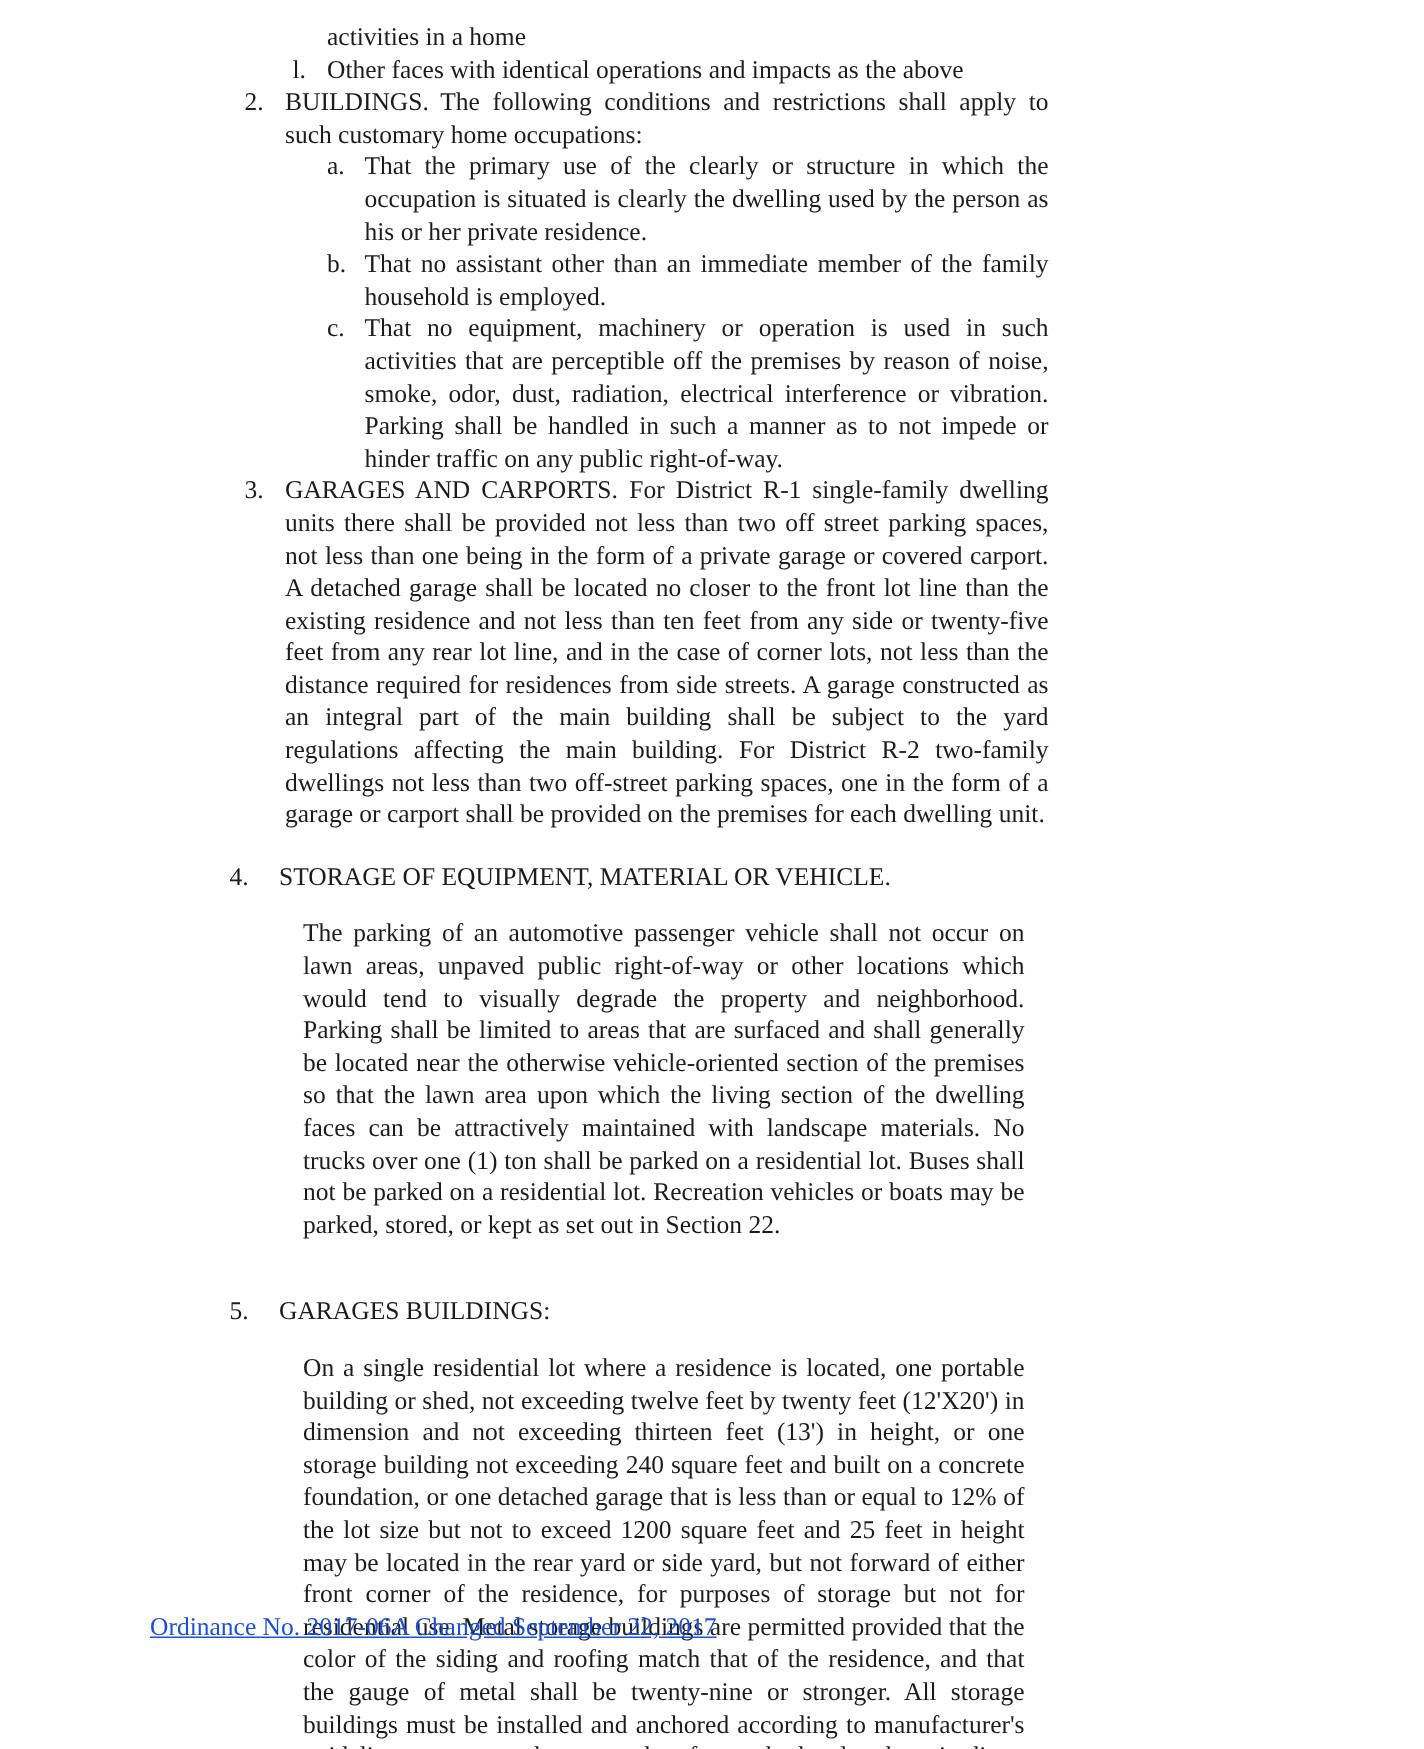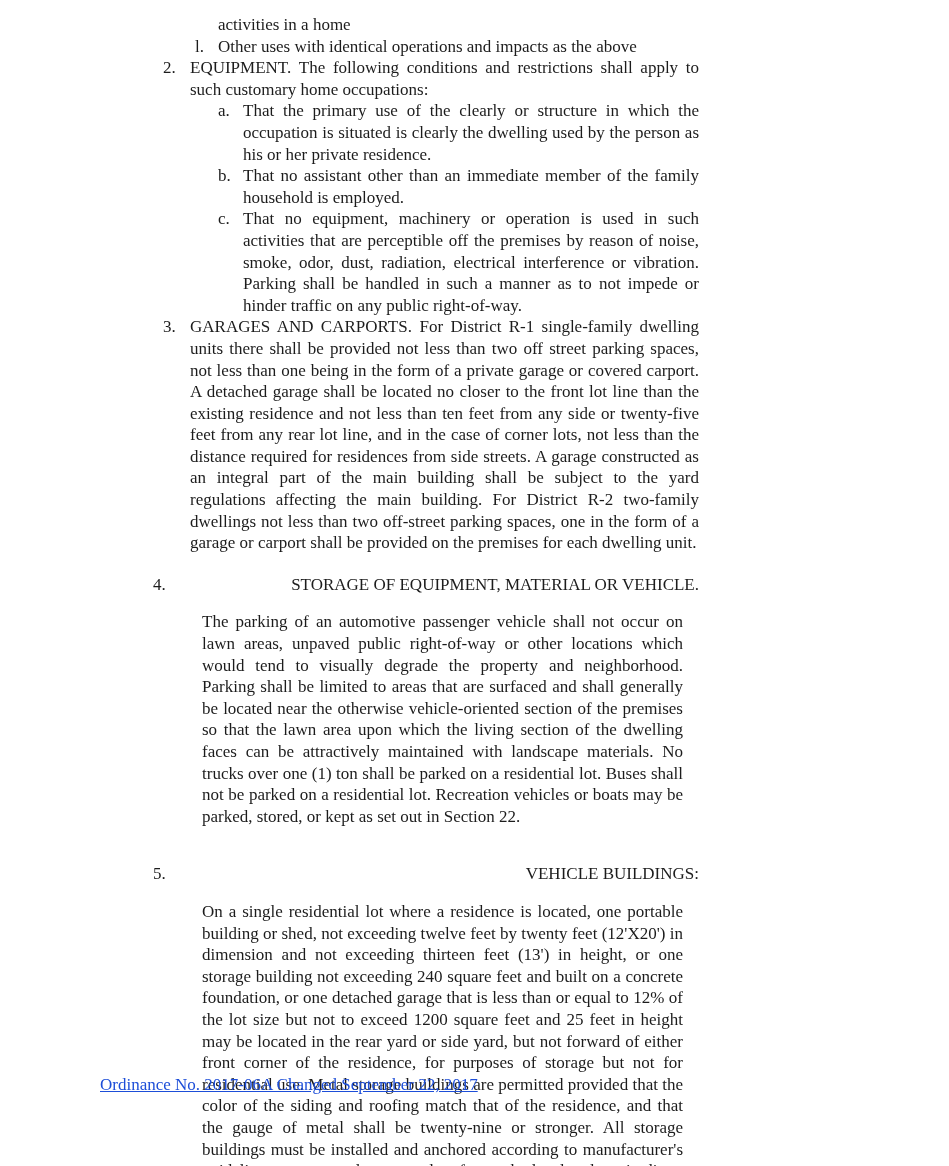--- a/index.html
+++ b/index.html
@@ -43,21 +43,21 @@
   .num-b .marker { flex-basis: 33px; }
 
   .sub { margin-left: 218px; margin-right: 113px; }
   .sub .marker { flex-basis: 25px; }
 
   .just {
     text-align: justify;
     text-align-last: left;
   }
   .inline-heading { margin-right: 0.45em; }
-  .block-heading { text-align: right; }
+  .block-heading { text-align: left; }
   p { margin: 16px; }
   .gap-top { margin-top: 20px; }
 
   .footer {
     position: absolute;
     left: 100px;
     top: 1074px;
     font-size: 17px;
     line-height: 22.4px;
     color: #1d4ed8;
@@ -74,27 +74,27 @@
 </head>
 <body>
 
 <div class="page">
   <div class="content">
 
     <div class="cont-line">activities in a home</div>
 
     <div class="li li-l">
       <span class="marker">l.</span>
-      <div class="text">Other uses with identical operations and impacts as the above</div>
+      <div class="text">Other faces with identical operations and impacts as the above</div>
     </div>
 
     <div class="li num-a">
       <span class="marker">2.</span>
       <div class="text just">
-        <span class="inline-heading">EQUIPMENT.</span><span>The following conditions and restrictions shall apply to such customary home occupations:</span>
+        <span class="inline-heading">BUILDINGS.</span><span>The following conditions and restrictions shall apply to such customary home occupations:</span>
       </div>
     </div>
 
     <div class="li sub">
       <span class="marker">a.</span>
       <div class="text just">That the primary use of the clearly or structure in which the occupation is situated is clearly the dwelling used by the person as his or her private residence.</div>
     </div>
 
     <div class="li sub">
       <span class="marker">b.</span>
@@ -117,21 +117,21 @@
       <span class="marker">4.</span>
       <div class="text">
         <div class="block-heading">STORAGE OF EQUIPMENT, MATERIAL OR VEHICLE.</div>
         <p class="just">The parking of an automotive passenger vehicle shall not occur on lawn areas, unpaved public right-of-way or other locations which would tend to visually degrade the property and neighborhood.  Parking shall be limited to areas that are surfaced and shall generally be located near the otherwise vehicle-oriented section of the premises so that the lawn area upon which the living section of the dwelling faces can be attractively maintained with landscape materials. No trucks over one (1) ton shall be parked on a residential lot.  Buses shall not be parked on a residential lot. Recreation vehicles or boats may be parked, stored, or kept as set out in Section 22.</p>
       </div>
     </div>
 
     <div class="li num-b gap-top">
       <span class="marker">5.</span>
       <div class="text">
-        <div class="block-heading">VEHICLE BUILDINGS:</div>
+        <div class="block-heading">GARAGES BUILDINGS:</div>
         <p class="just">On a single residential lot where a residence is located, one portable building or shed, not exceeding twelve feet by twenty feet (12'X20') in dimension and not exceeding thirteen feet (13') in height, or one storage building not exceeding 240 square feet and built on a concrete foundation, or one detached garage that is less than or equal to 12% of the lot size but not to exceed 1200 square feet and 25 feet in height may be located in the rear yard or side yard, but not forward of either front corner of the residence, for purposes of storage but not for residential use. Metal storage buildings are permitted provided that the color of the siding and roofing match that of the residence, and that the gauge of metal shall be twenty-nine or stronger. All storage buildings must be installed and anchored according to manufacturer's guidelines on a properly prepared surface to be level and not in direct contact with the ground.  No storage building may be located over the septic tank, leach field or sand filter. There is a limit of one storage building per single-family residence and one storage building per adjacent owned lot.</p>
         <p class="just">Due to the unique history and three (2) acres lot size of Cherokee Acres Subdivision,</p>
       </div>
     </div>
 
   </div>
 
   <div class="footer">
     <div>Ordinance No. 2017-06A Changed September 22, 2017</div>
   </div>

